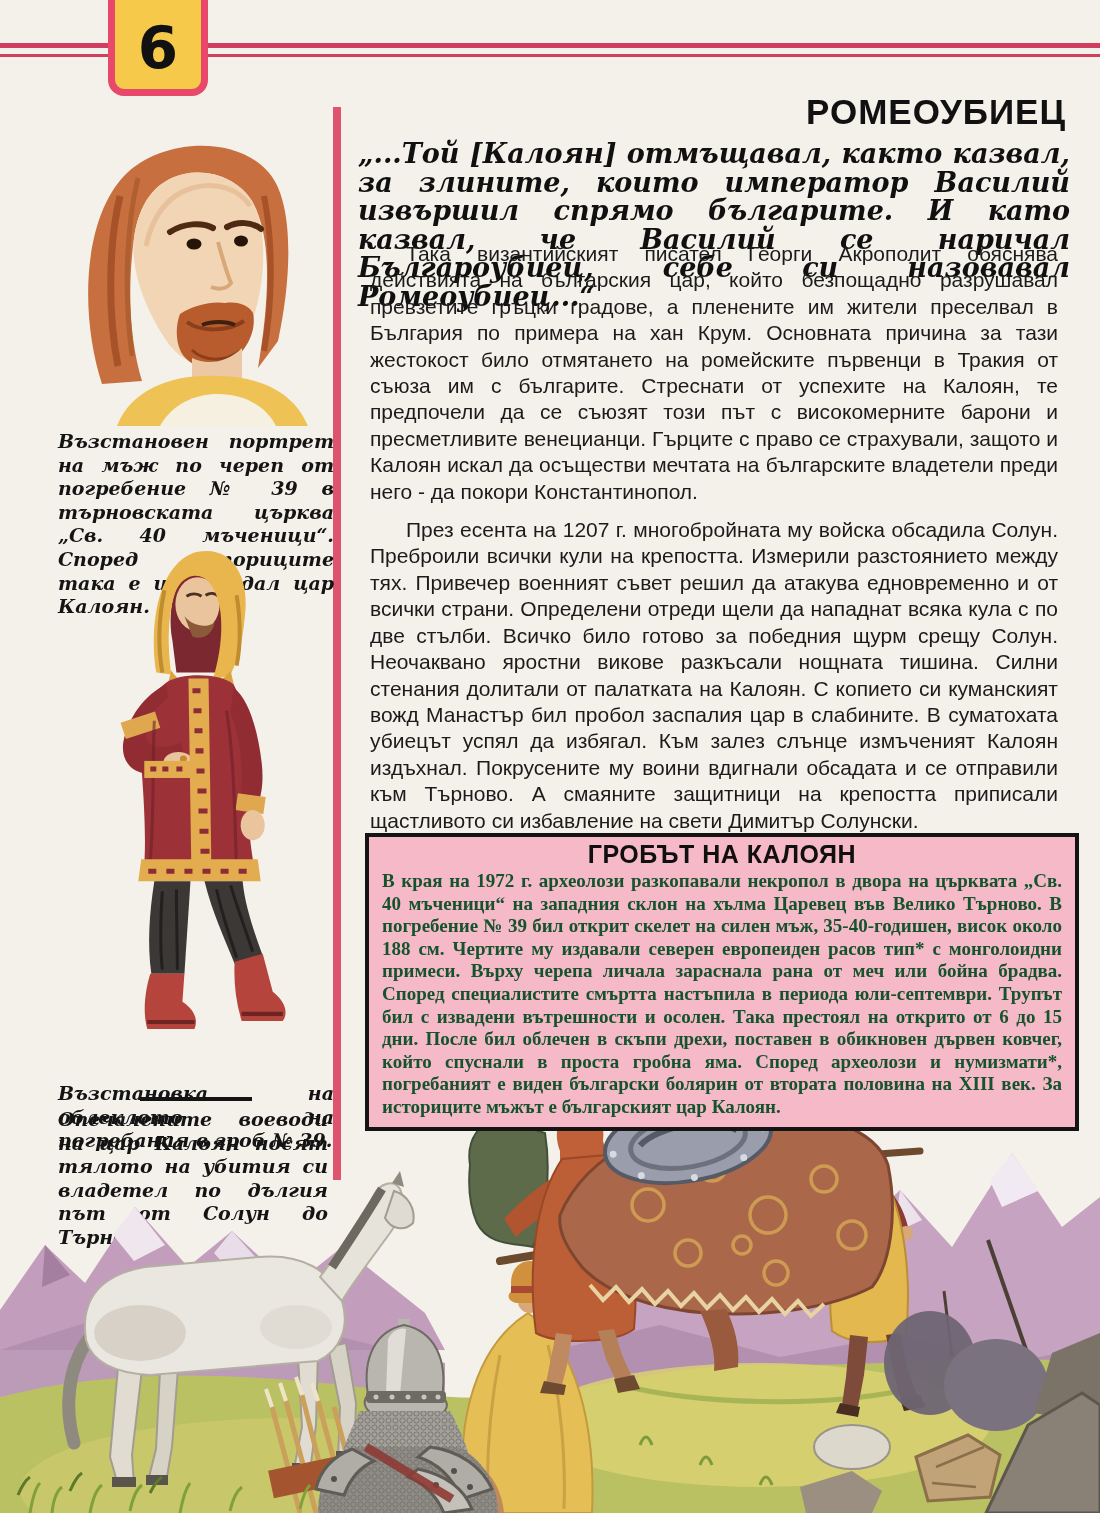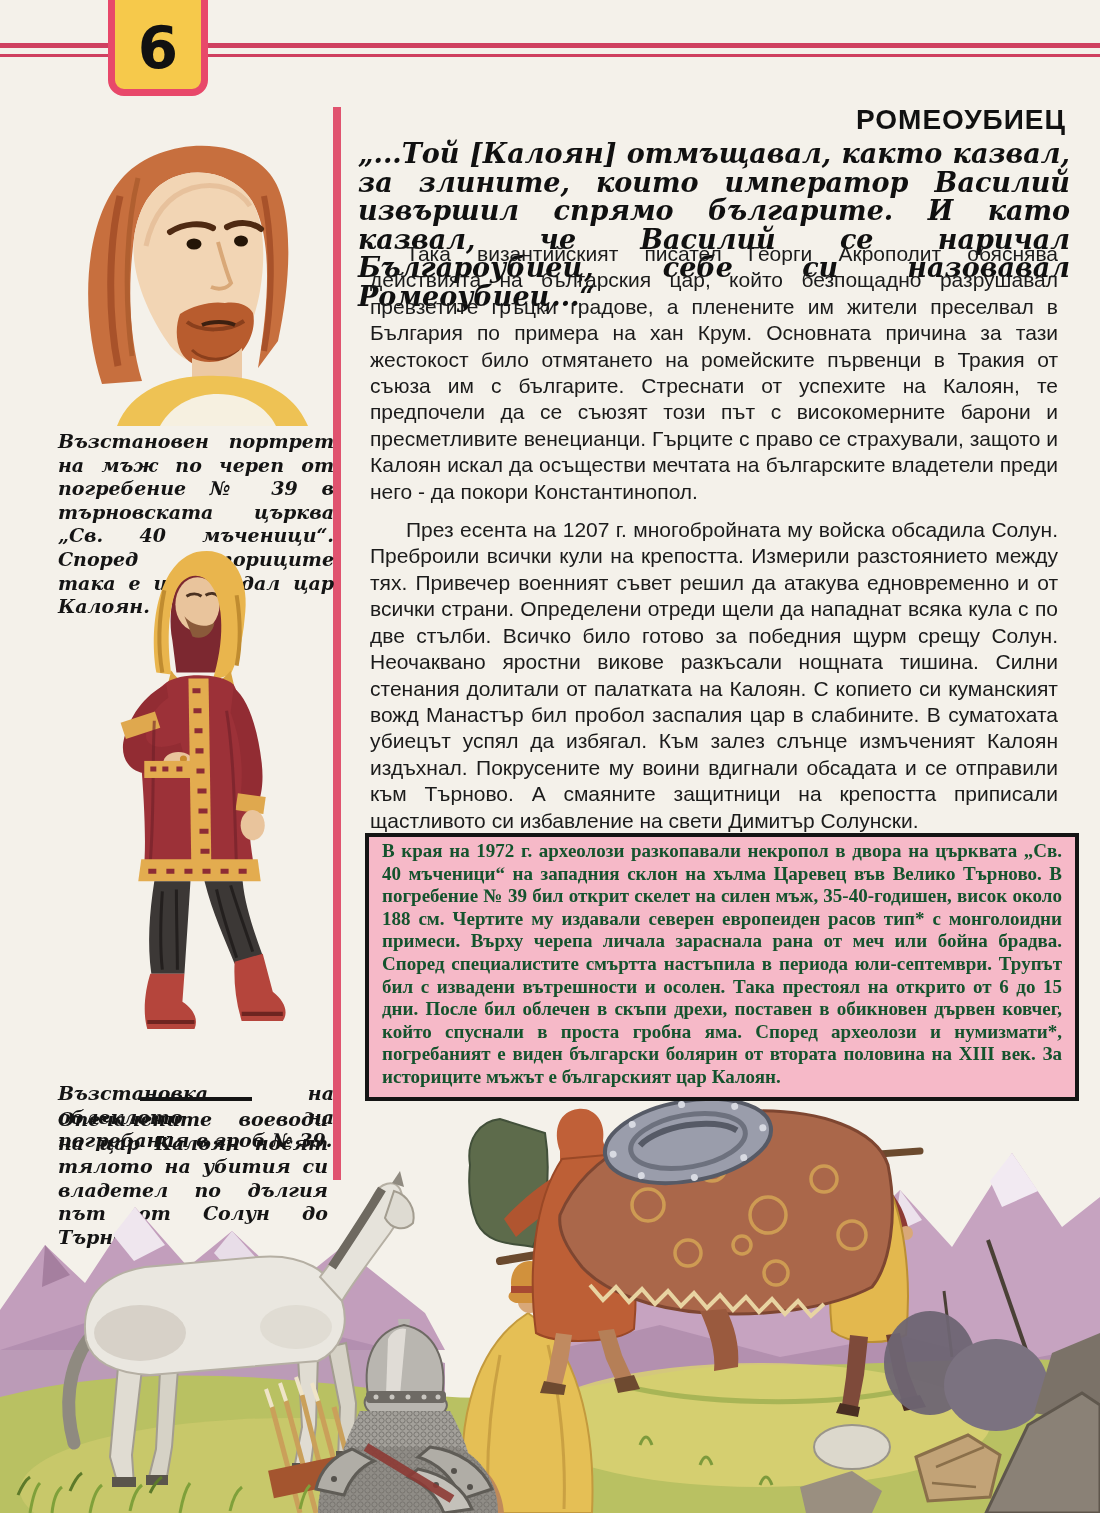--- a/index.html
+++ b/index.html
@@ -17,22 +17,22 @@
     position:absolute;left:108px;top:-16px;width:100px;height:112px;
     background:#f6c94b;border:7px solid #e8486a;border-radius:16px;
     box-sizing:border-box;z-index:6;display:flex;align-items:flex-end;justify-content:center;
   }
   .page-badge .num{
     font-family:"DejaVu Sans",sans-serif;font-weight:bold;font-size:58px;line-height:1;
     padding-bottom:12px;color:#111;
   }
   
   .page-title{
-    position:absolute;right:34px;top:104px;
-    font-size:28px;font-weight:bold;letter-spacing:1px;color:#111;
+    position:absolute;right:34px;top:92px;
+    font-size:35px;font-weight:bold;letter-spacing:1px;color:#111;
   }
   
   .quote{
     position:absolute;left:358px;top:140px;width:712px;
     font-family:"DejaVu Serif",serif;font-style:italic;font-weight:bold;
     font-size:27px;line-height:28.5px;text-align:justify;color:#101010;
   }
   
   .bodytext{
     position:absolute;left:358px;top:229px;width:712px;
@@ -164,20 +164,21 @@
     </g>
   </svg>
 </div>
 
 <div class="side-caption cap2">Възстановка на облеклото на погребания в гроб № 39.</div>
 <div class="cap-divider"></div>
 
 <div class="side-caption cap3">Опечалените воеводи на цар Калоян носят тялото на убития си владетел по дългия път от Солун до Търново.</div>
 
 <div class="infobox">
+  <h2>ГРОБЪТ НА КАЛОЯН</h2>
   <div class="boxtext">В края на 1972 г. археолози разкопавали некропол в двора на църквата „Св. 40 мъченици“ на западния склон на хълма Царевец във Велико Търново. В погребение № 39 бил открит скелет на силен мъж, 35-40-годишен, висок около 188 см. Чертите му издавали северен европеиден расов тип* с монголоидни примеси. Върху черепа личала зараснала рана от меч или бойна брадва. Според специалистите смъртта настъпила в периода юли-септември. Трупът бил с извадени вътрешности и осолен. Така престоял на открито от 6 до 15 дни. После бил облечен в скъпи дрехи, поставен в обикновен дървен ковчег, който спуснали в проста гробна яма. Според археолози и нумизмати*, погребаният е виден български болярин от втората половина на XIII век. За историците мъжът е българският цар Калоян.</div>
 </div>
 
 <div class="procession">
   <svg viewBox="0 0 1100 418" aria-hidden="true">
     <defs>
       <pattern id="mail" width="7" height="7" patternUnits="userSpaceOnUse">
         <circle cx="3.5" cy="3.5" r="2.6" fill="none" stroke="#66635e" stroke-width="1"></circle>
       </pattern>
     </defs>

